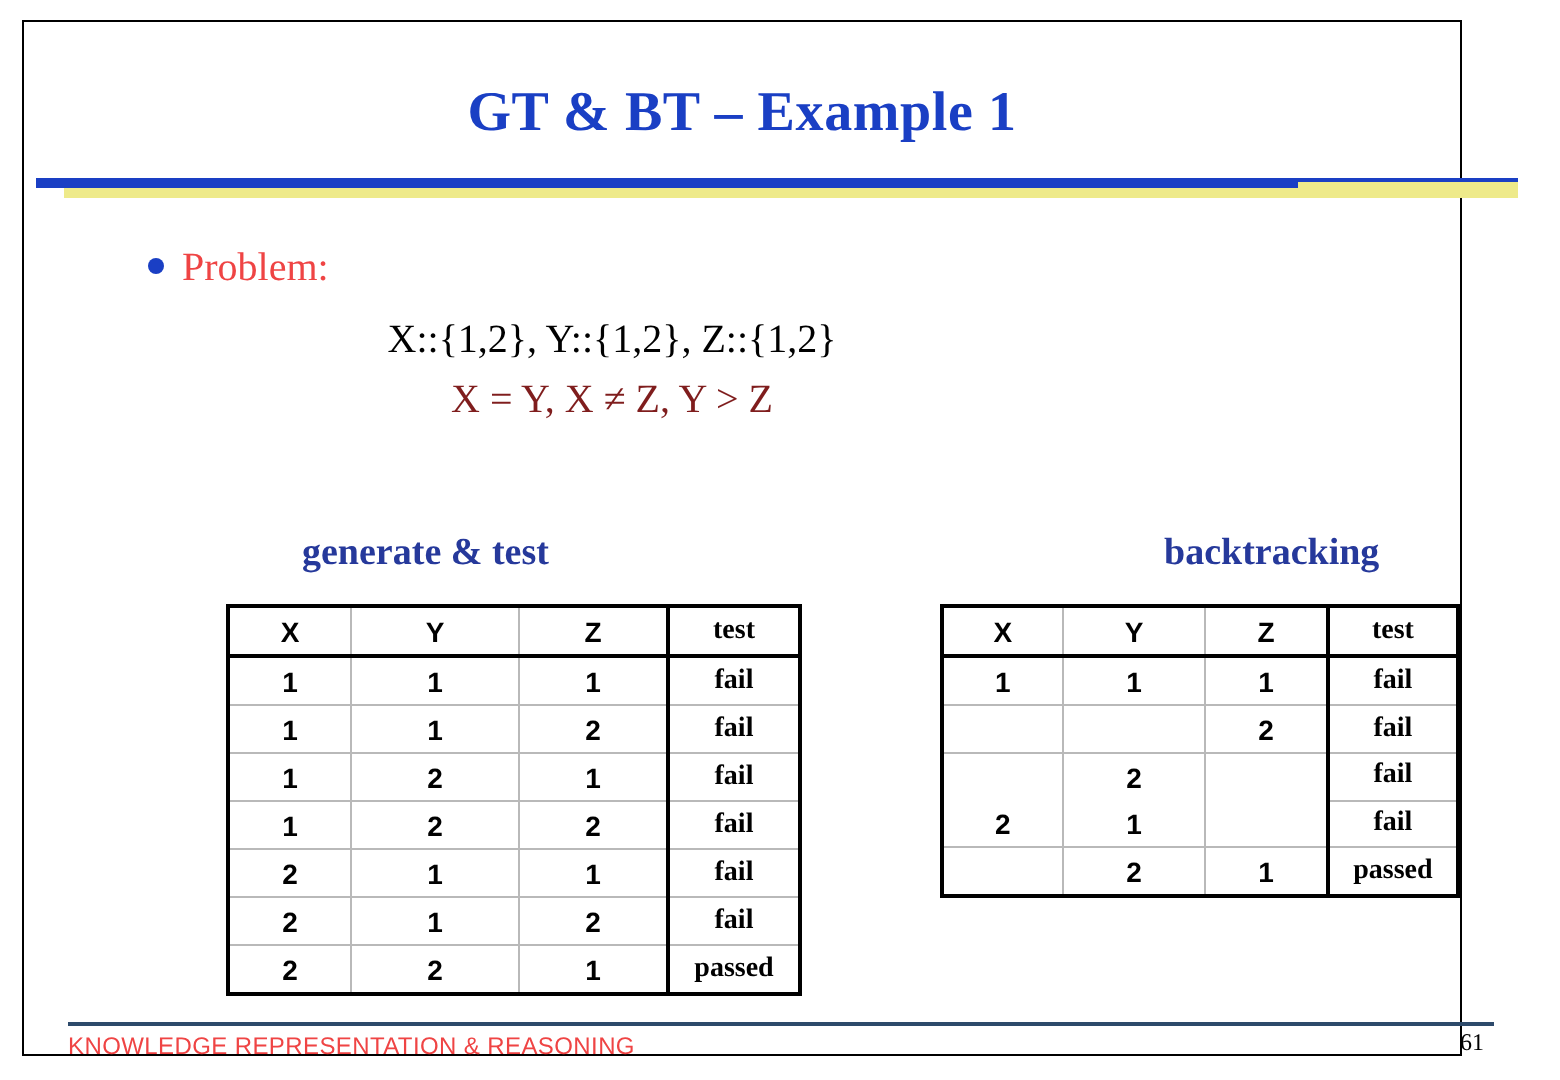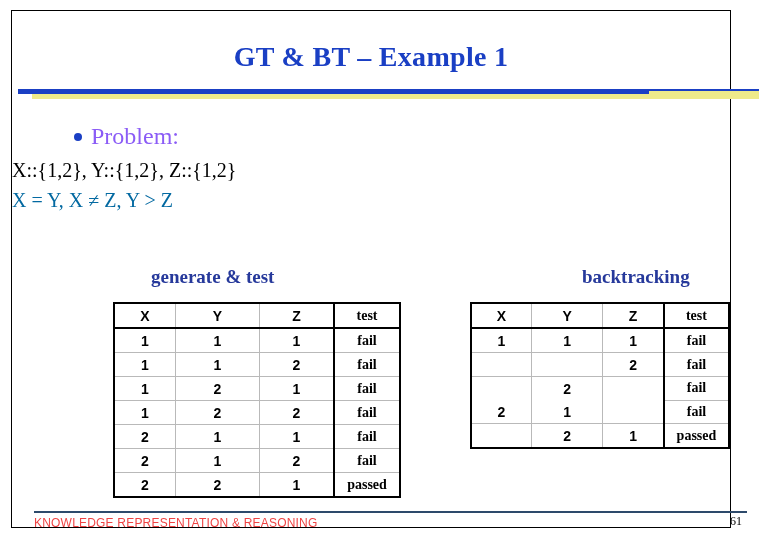--- a/index.html
+++ b/index.html
@@ -71,50 +71,52 @@
     width: 110px;
     height: 8px;
     background: #eeea8a;
   }
 
   
   .problem-line {
     position: absolute;
     left: 62px;
     top: 112px;
-    font-size: 24px;
-    color: #8b5cf6;
+    font-size: 20px;
+    color: #ef4444;
     white-space: nowrap;
   }
   .bullet-dot {
     display: inline-block;
     width: 8px;
     height: 8px;
     border-radius: 50%;
     background: #1a3fc4;
     vertical-align: 3px;
     margin-right: 9px;
   }
   .domain-line {
     position: absolute;
     left: 0;
     top: 148px;
     width: 100%;
+    text-align: center;
     font-size: 20px;
     color: #000000;
     padding-right: 130px;
     box-sizing: border-box;
   }
   .constraint-line {
     position: absolute;
     left: 0;
     top: 178px;
     width: 100%;
+    text-align: center;
     font-size: 20px;
-    color: #0369a1;
+    color: #7f1d1d;
     padding-right: 130px;
     box-sizing: border-box;
   }
 
   
   .caption {
     position: absolute;
     font-family: "Liberation Serif", serif;
     font-weight: bold;
     font-size: 19px;

